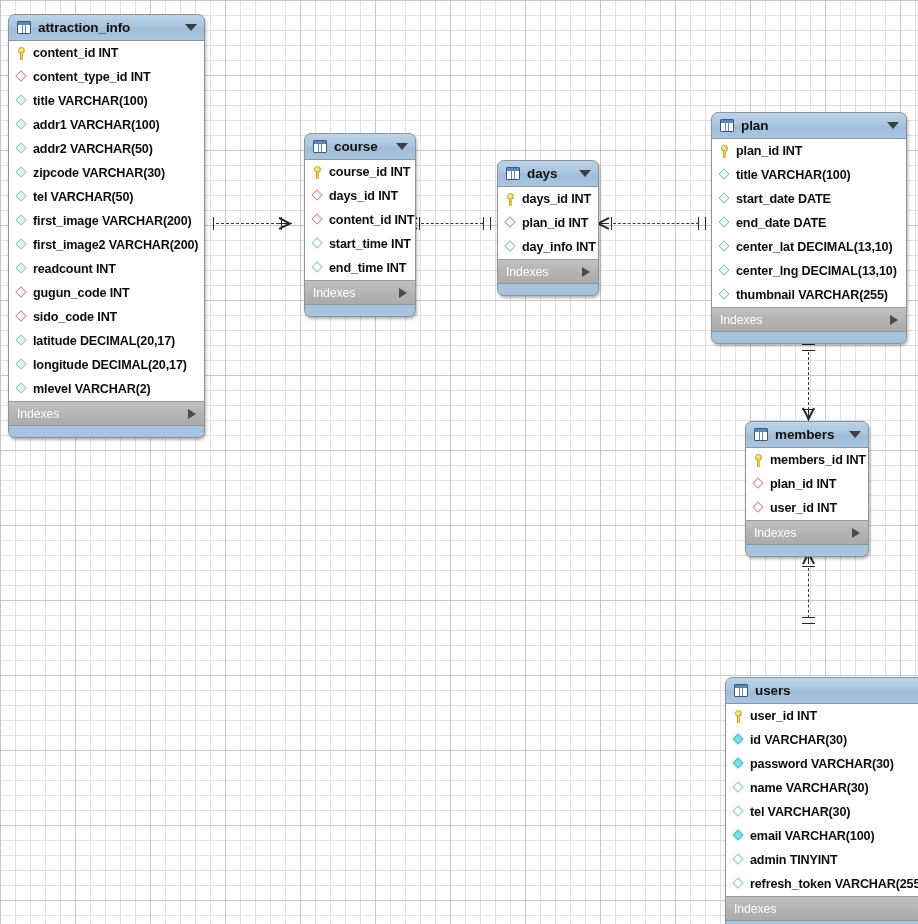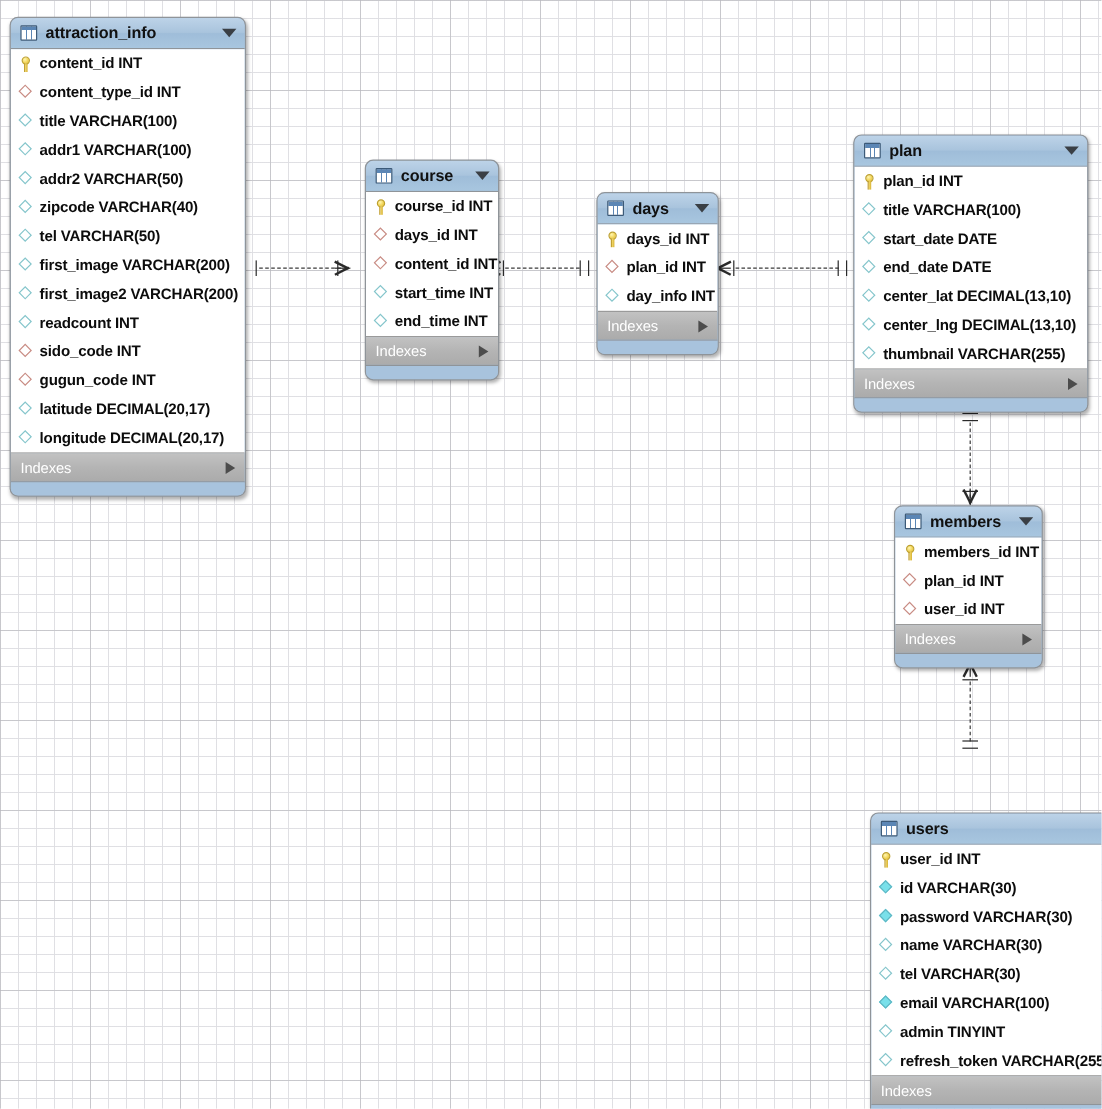--- a/index.html
+++ b/index.html
@@ -321,53 +321,57 @@
       <div class="col-row">
           <span class="mk dia plain"></span>
           <span class="col-label">addr1 VARCHAR(100)</span>
         </div>
       <div class="col-row">
           <span class="mk dia plain"></span>
           <span class="col-label">addr2 VARCHAR(50)</span>
         </div>
       <div class="col-row">
           <span class="mk dia plain"></span>
-          <span class="col-label">zipcode VARCHAR(40)</span>
+          <span class="col-label">zipcode VARCHAR(30)</span>
         </div>
       <div class="col-row">
           <span class="mk dia plain"></span>
           <span class="col-label">tel VARCHAR(50)</span>
         </div>
       <div class="col-row">
           <span class="mk dia plain"></span>
           <span class="col-label">first_image VARCHAR(200)</span>
         </div>
       <div class="col-row">
           <span class="mk dia plain"></span>
           <span class="col-label">first_image2 VARCHAR(200)</span>
         </div>
       <div class="col-row">
           <span class="mk dia plain"></span>
           <span class="col-label">readcount INT</span>
         </div>
       <div class="col-row">
           <span class="mk dia fk"></span>
+          <span class="col-label">gugun_code INT</span>
+        </div>
+      <div class="col-row">
+          <span class="mk dia fk"></span>
           <span class="col-label">sido_code INT</span>
         </div>
       <div class="col-row">
-          <span class="mk dia fk"></span>
-          <span class="col-label">gugun_code INT</span>
-        </div>
-      <div class="col-row">
           <span class="mk dia plain"></span>
           <span class="col-label">latitude DECIMAL(20,17)</span>
         </div>
       <div class="col-row">
           <span class="mk dia plain"></span>
           <span class="col-label">longitude DECIMAL(20,17)</span>
+        </div>
+      <div class="col-row">
+          <span class="mk dia plain"></span>
+          <span class="col-label">mlevel VARCHAR(2)</span>
         </div>
     </div>
     <div class="tbl-indexes">
       <span class="idx-label">Indexes</span>
       <span class="idx-caret"></span>
     </div>
     <div class="tbl-footer"></div>
   </div>
 
   <div class="table-box" style="left:304px; top:133px; width:112px;">

